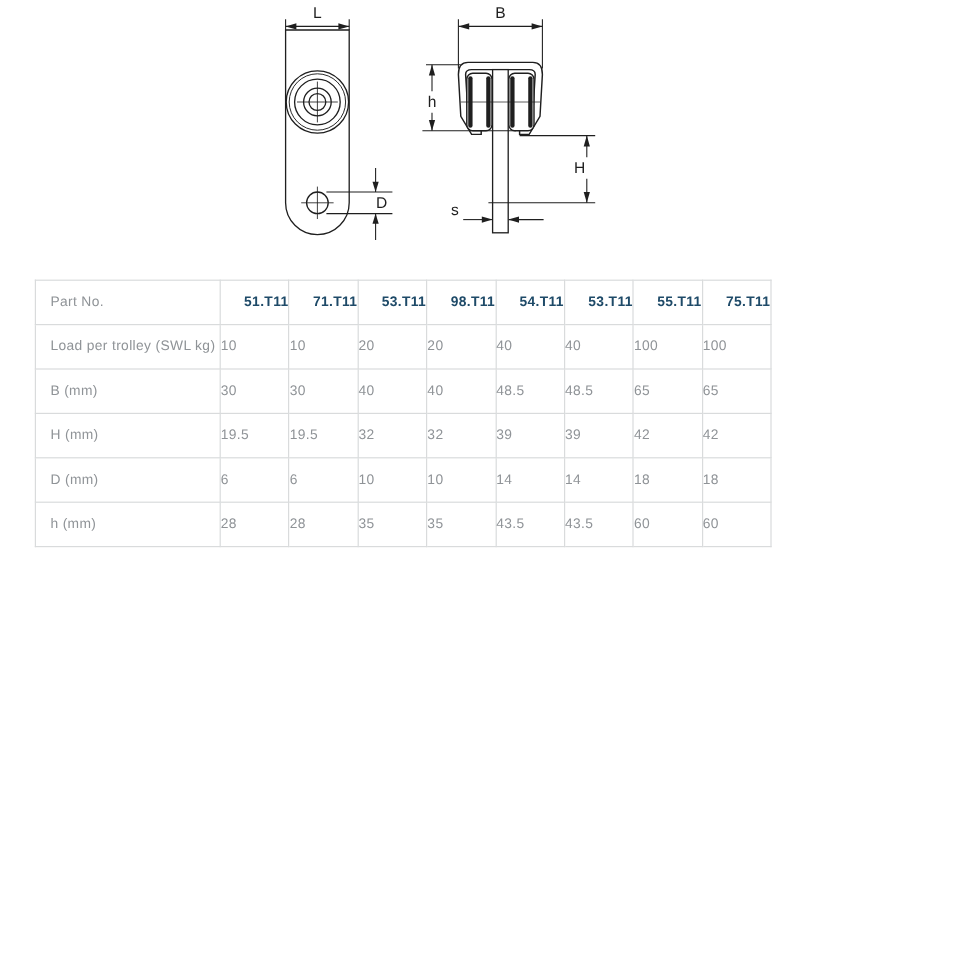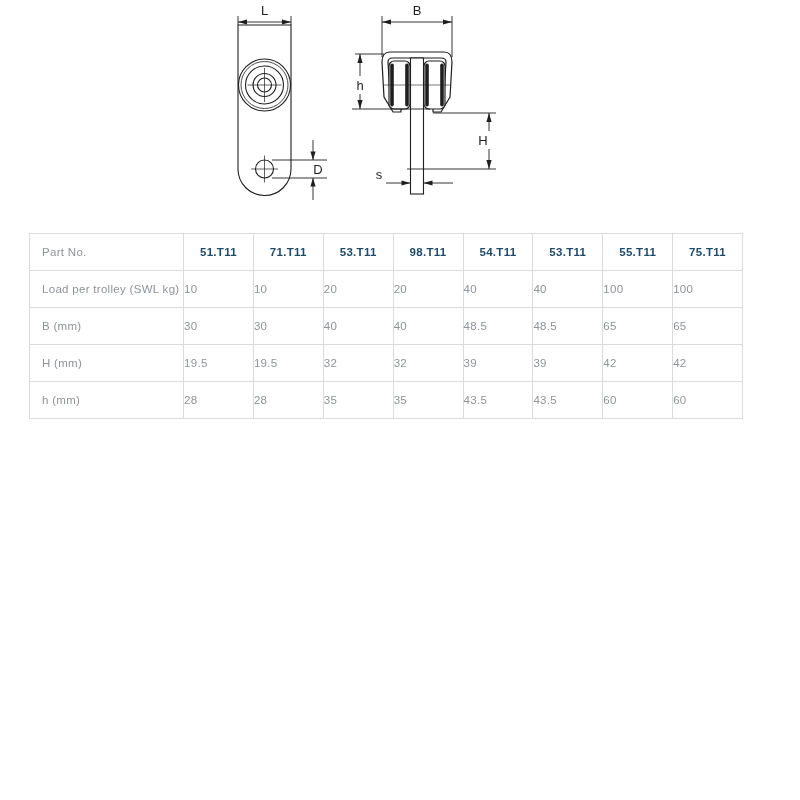--- a/index.html
+++ b/index.html
@@ -13,39 +13,39 @@
   .page { position: relative; width: 800px; height: 800px; background: #fff; }
 
   .drawing { position: absolute; left: 0; top: 0; }
   .dim-label {
     font-family: "Liberation Sans", sans-serif;
     font-size: 13px;
     fill: var(--line, #1f1f1f);
   }
 
   .spec-table {
-    position: absolute; left: 29px; top: 233px; width: 714px;
+    position: absolute; left: 29px; top: 233px; width: 614px;
     border-collapse: collapse; table-layout: fixed;
     font-family: "Liberation Sans", sans-serif;
   }
   .spec-table th, .spec-table td {
     border: 1px solid var(--border, #d9dbdc);
     height: 37px;
     font-size: 11.5px;
     font-weight: normal;
     color: var(--text, #8f9397);
     letter-spacing: 0.3px;
     background: #fff;
     vertical-align: middle;
   }
   .spec-table .label-cell { text-align: left; padding-left: 12px; }
   .spec-table .part-cell {
     color: var(--accent, #1e4a68);
     font-weight: bold;
-    text-align: center;
+    text-align: right;
   }
   .spec-table .value-cell { }
 </style>
 </head>
 <body>
 
 <div class="page">
 
   <svg class="drawing" width="800" height="230" viewBox="0 0 800 230">
 
@@ -205,20 +205,31 @@
           <td class="value-cell">19.5</td>
           <td class="value-cell">19.5</td>
           <td class="value-cell">32</td>
           <td class="value-cell">32</td>
           <td class="value-cell">39</td>
           <td class="value-cell">39</td>
           <td class="value-cell">42</td>
           <td class="value-cell">42</td>
         </tr>
         <tr>
+          <td class="label-cell">D (mm)</td>
+          <td class="value-cell">6</td>
+          <td class="value-cell">6</td>
+          <td class="value-cell">10</td>
+          <td class="value-cell">10</td>
+          <td class="value-cell">14</td>
+          <td class="value-cell">14</td>
+          <td class="value-cell">18</td>
+          <td class="value-cell">18</td>
+        </tr>
+        <tr>
           <td class="label-cell">h (mm)</td>
           <td class="value-cell">28</td>
           <td class="value-cell">28</td>
           <td class="value-cell">35</td>
           <td class="value-cell">35</td>
           <td class="value-cell">43.5</td>
           <td class="value-cell">43.5</td>
           <td class="value-cell">60</td>
           <td class="value-cell">60</td>
         </tr>

